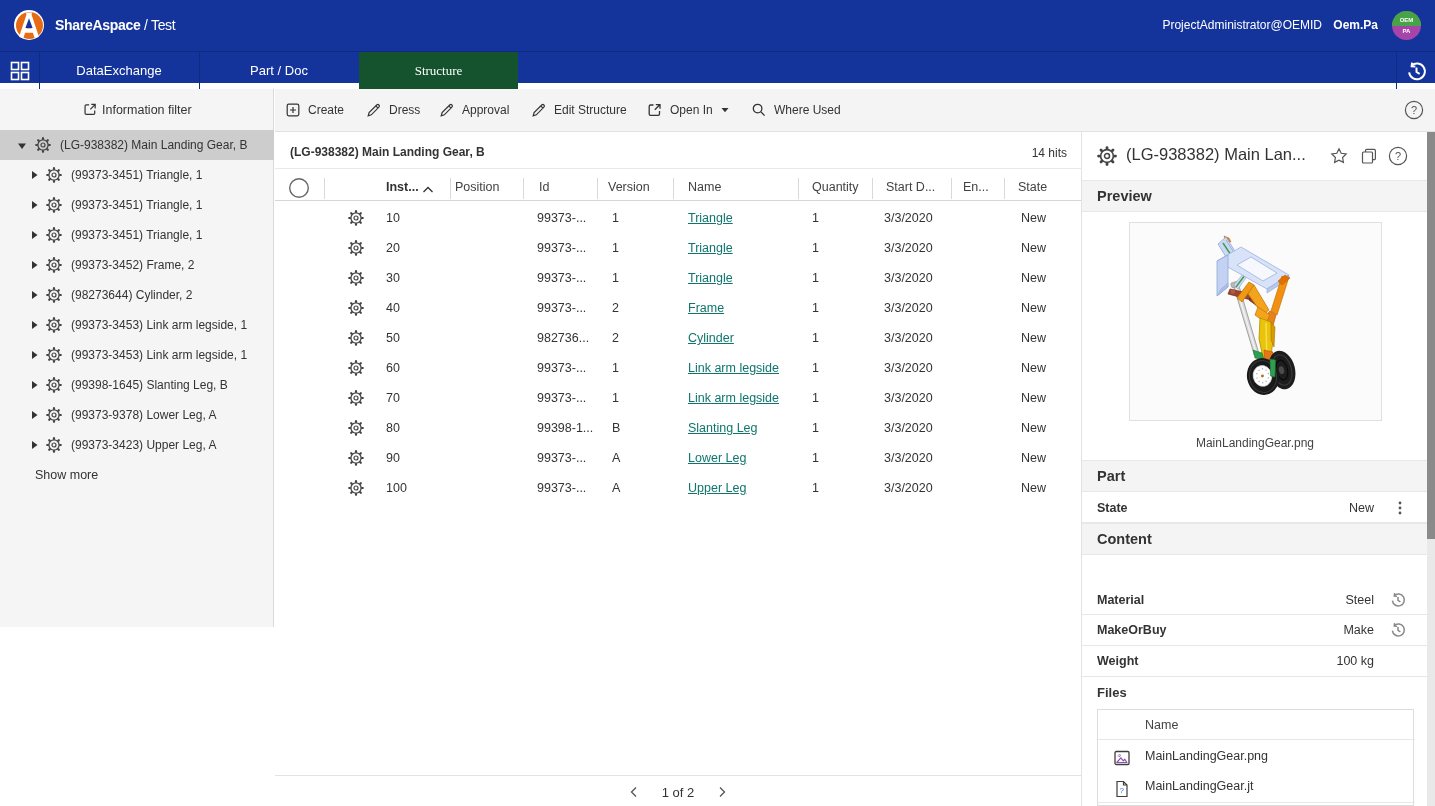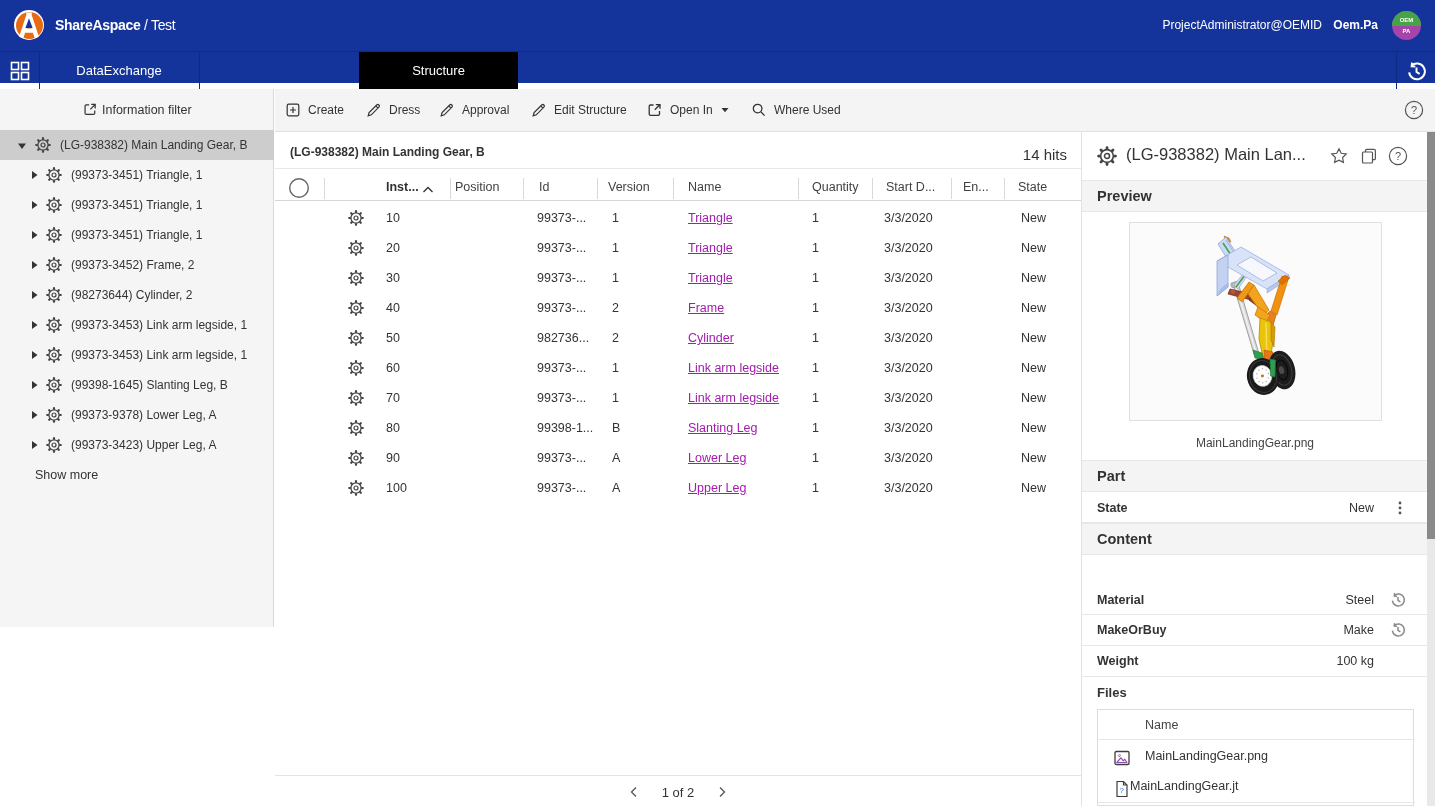--- a/index.html
+++ b/index.html
@@ -14,45 +14,45 @@
 #userline { position:absolute; right:113px; top:18px; color:#fff; font-size:12px; }
 #username { position:absolute; right:57px; top:18px; color:#fff; font-size:12px; font-weight:bold; }
 #avatar { position:absolute; left:1392px; top:11px; width:29px; height:29px; border-radius:50%; overflow:hidden; background:#a644a9; }
 #avatar .top { position:absolute; left:0; top:0; width:29px; height:15px; background:#47a446; }
 #avatar .t1 { position:absolute; width:29px; text-align:center; color:#fff; font-weight:bold; font-size:6px; top:6px; }
 #avatar .t2 { position:absolute; width:29px; text-align:center; color:#fff; font-weight:bold; font-size:6px; top:16.5px; }
 
 #navbar { position:absolute; left:0; top:51px; width:1435px; height:32px; background:#14349b; border-top:1px solid #0e2a82; }
 .navsep { position:absolute; top:0; width:1px; height:38px; background:#0e2a82; }
 #navbar .tab { position:absolute; top:0; height:38px; line-height:37px; text-align:center; color:#fff; font-size:13px; }
-#tab-active { background:#000000; }
+#tab-active { background:#14532d;font-family:Liberation Serif, serif; }
 
 #sidebar { position:absolute; left:0; top:89px; width:274px; height:538px; background:#f5f5f5; border-right:1px solid #d9d9d9; }
 #inffilter { position:absolute; left:0; top:0; width:274px; height:42px; color:#333; }
 #inffilter span { position:absolute; left:102px; top:14px; }
 #inffilter svg { position:absolute; left:83px; top:13px; }
 .trow { position:absolute; left:0; width:274px; height:30px; white-space:nowrap; }
 .trow.sel { background:#cdcdcd; }
 .trow .lbl { position:absolute; top:8px; font-size:12px; color:#333; }
 .trow svg.gear { position:absolute; top:7px; }
 .caret { position:absolute; }
 #showmore { position:absolute; left:35px; top:379px; font-size:12.5px; color:#333; }
 
 #toolbar { position:absolute; left:275px; top:89px; width:1160px; height:43px; background:#f4f4f4; border-bottom:1px solid #e1e1e1; }
 .tbtn { position:absolute; top:0; height:42px; display:flex; align-items:center; gap:7px; color:#333; font-size:12px; }
 
 #main { position:absolute; left:275px; top:132px; width:806px; height:674px; background:#fff; }
 #ttitle { position:absolute; left:15px; top:13px; font-weight:bold; font-size:12px; color:#333; }
-#hits { position:absolute; right:14px; top:14px; font-size:15px; color:#333; }
+#hits { position:absolute; right:14px; top:14px; font-size:12px; color:#333; }
 #thead { position:absolute; left:0; top:36px; width:806px; height:33px; border-bottom:1px solid #d6d6d6; border-top:1px solid #e8e8e8; }
 #thead .h { position:absolute; top:11px; color:#424242; font-size:12.5px; }
 #thead .vsep { position:absolute; top:9px; width:1px; height:21px; background:#d9d9d9; }
 .drow { position:absolute; left:0; width:806px; height:30px; }
 .drow .c { position:absolute; top:8px; color:#333; }
-.drow a { color:#a21caf; text-decoration:underline; }
+.drow a { color:#0f766e; text-decoration:underline; }
 #pagesep { position:absolute; left:0; top:643px; width:806px; height:1px; background:#e3e3e3; }
 #pager { position:absolute; left:0; top:653px; width:806px; text-align:center; font-size:13px; color:#333; }
 
 #panel { position:absolute; left:1081px; top:132px; width:346px; height:674px; background:#fff; border-left:1px solid #e3e3e3; }
 .band { position:absolute; left:0; width:346px; height:32px; background:#f4f4f4; border-top:1px solid #e7e7e7; border-bottom:1px solid #e7e7e7; }
 .band span { position:absolute; left:15px; top:7px; font-weight:bold; font-size:14.5px; color:#333; }
 .prow { position:absolute; left:0; width:346px; border-bottom:1px solid #e7e7e7; }
 .prow .k { position:absolute; left:15px; top:8px; font-weight:bold; font-size:12.5px; color:#333; }
 .prow .v { position:absolute; right:54px; top:8px; font-size:12.5px; color:#333; }
 
@@ -120,20 +120,21 @@
 <div id="navbar">
   <svg class="ic" width="22" height="22" viewBox="0 0 22 22" style="position:absolute;left:9px;top:8px" stroke="#fff" fill="none" stroke-width="1.6">
     <rect x="2.5" y="2.5" width="7" height="7"></rect>
       <rect x="12.5" y="2.5" width="7" height="7"></rect>
     <rect x="2.5" y="12.5" width="7" height="7"></rect>
       <rect x="12.5" y="12.5" width="7" height="7"></rect>
   </svg>
   <div class="navsep" style="left:39px"></div>
   <div class="tab" style="left:39px;width:160px">DataExchange</div>
   <div class="navsep" style="left:199px"></div>
+  <div class="tab" style="left:199px;width:160px">Part / Doc</div>
   <div class="tab" id="tab-active" style="left:359px;width:159px">Structure</div>
   <div class="navsep" style="left:1396px"></div>
   <svg class="ic" width="21" height="21" viewBox="0 0 16 16" style="position:absolute;left:1406px;top:9px" stroke="#fff">
     <use href="#hist"></use>
   </svg>
 </div>
 
 <div id="sidebar">
   <div id="inffilter">
     <svg class="ic" width="15" height="15" viewBox="0 0 16 16" stroke="#333">
@@ -578,20 +579,20 @@
           <circle cx="6.7" cy="7.4" r="0.55"></circle>
           <circle cx="5.2" cy="6.9" r="0.55"></circle>
       </g>
       <path d="M3.8 13.5 L7.8 8.8 L10.3 11.8 L11.8 10.2 L13.9 13.5 Z" fill="none" stroke="#8b4fae" stroke-width="1.2" stroke-linejoin="round"></path>
     </svg>
     <div style="position:absolute;left:47px;top:39px">MainLandingGear.png</div>
     <svg class="ic" width="18" height="18" viewBox="0 0 18 18" style="position:absolute;left:15px;top:70px" fill="none" stroke="#3d3d3d" stroke-width="1.2">
       <path d="M4 1.5 H10.5 L14 5 V16.5 H4 Z M10.5 1.5 V5 H14"></path>
       <text x="8.8" y="13.4" font-size="8" fill="#2a6bd4" stroke="none" text-anchor="middle" font-family="Liberation Sans">?</text>
     </svg>
-    <div style="position:absolute;left:32px;top:69px">MainLandingGear.jt</div>
+    <div style="position:absolute;left:47px;top:69px">MainLandingGear.jt</div>
     <div style="position:absolute;left:0;top:92px;width:317px;height:1px;background:#e7e7e7"></div>
   </div>
 </div>
 
 <div id="sbar">
     <div id="sthumb"></div>
   </div>
 
 </body></html>

